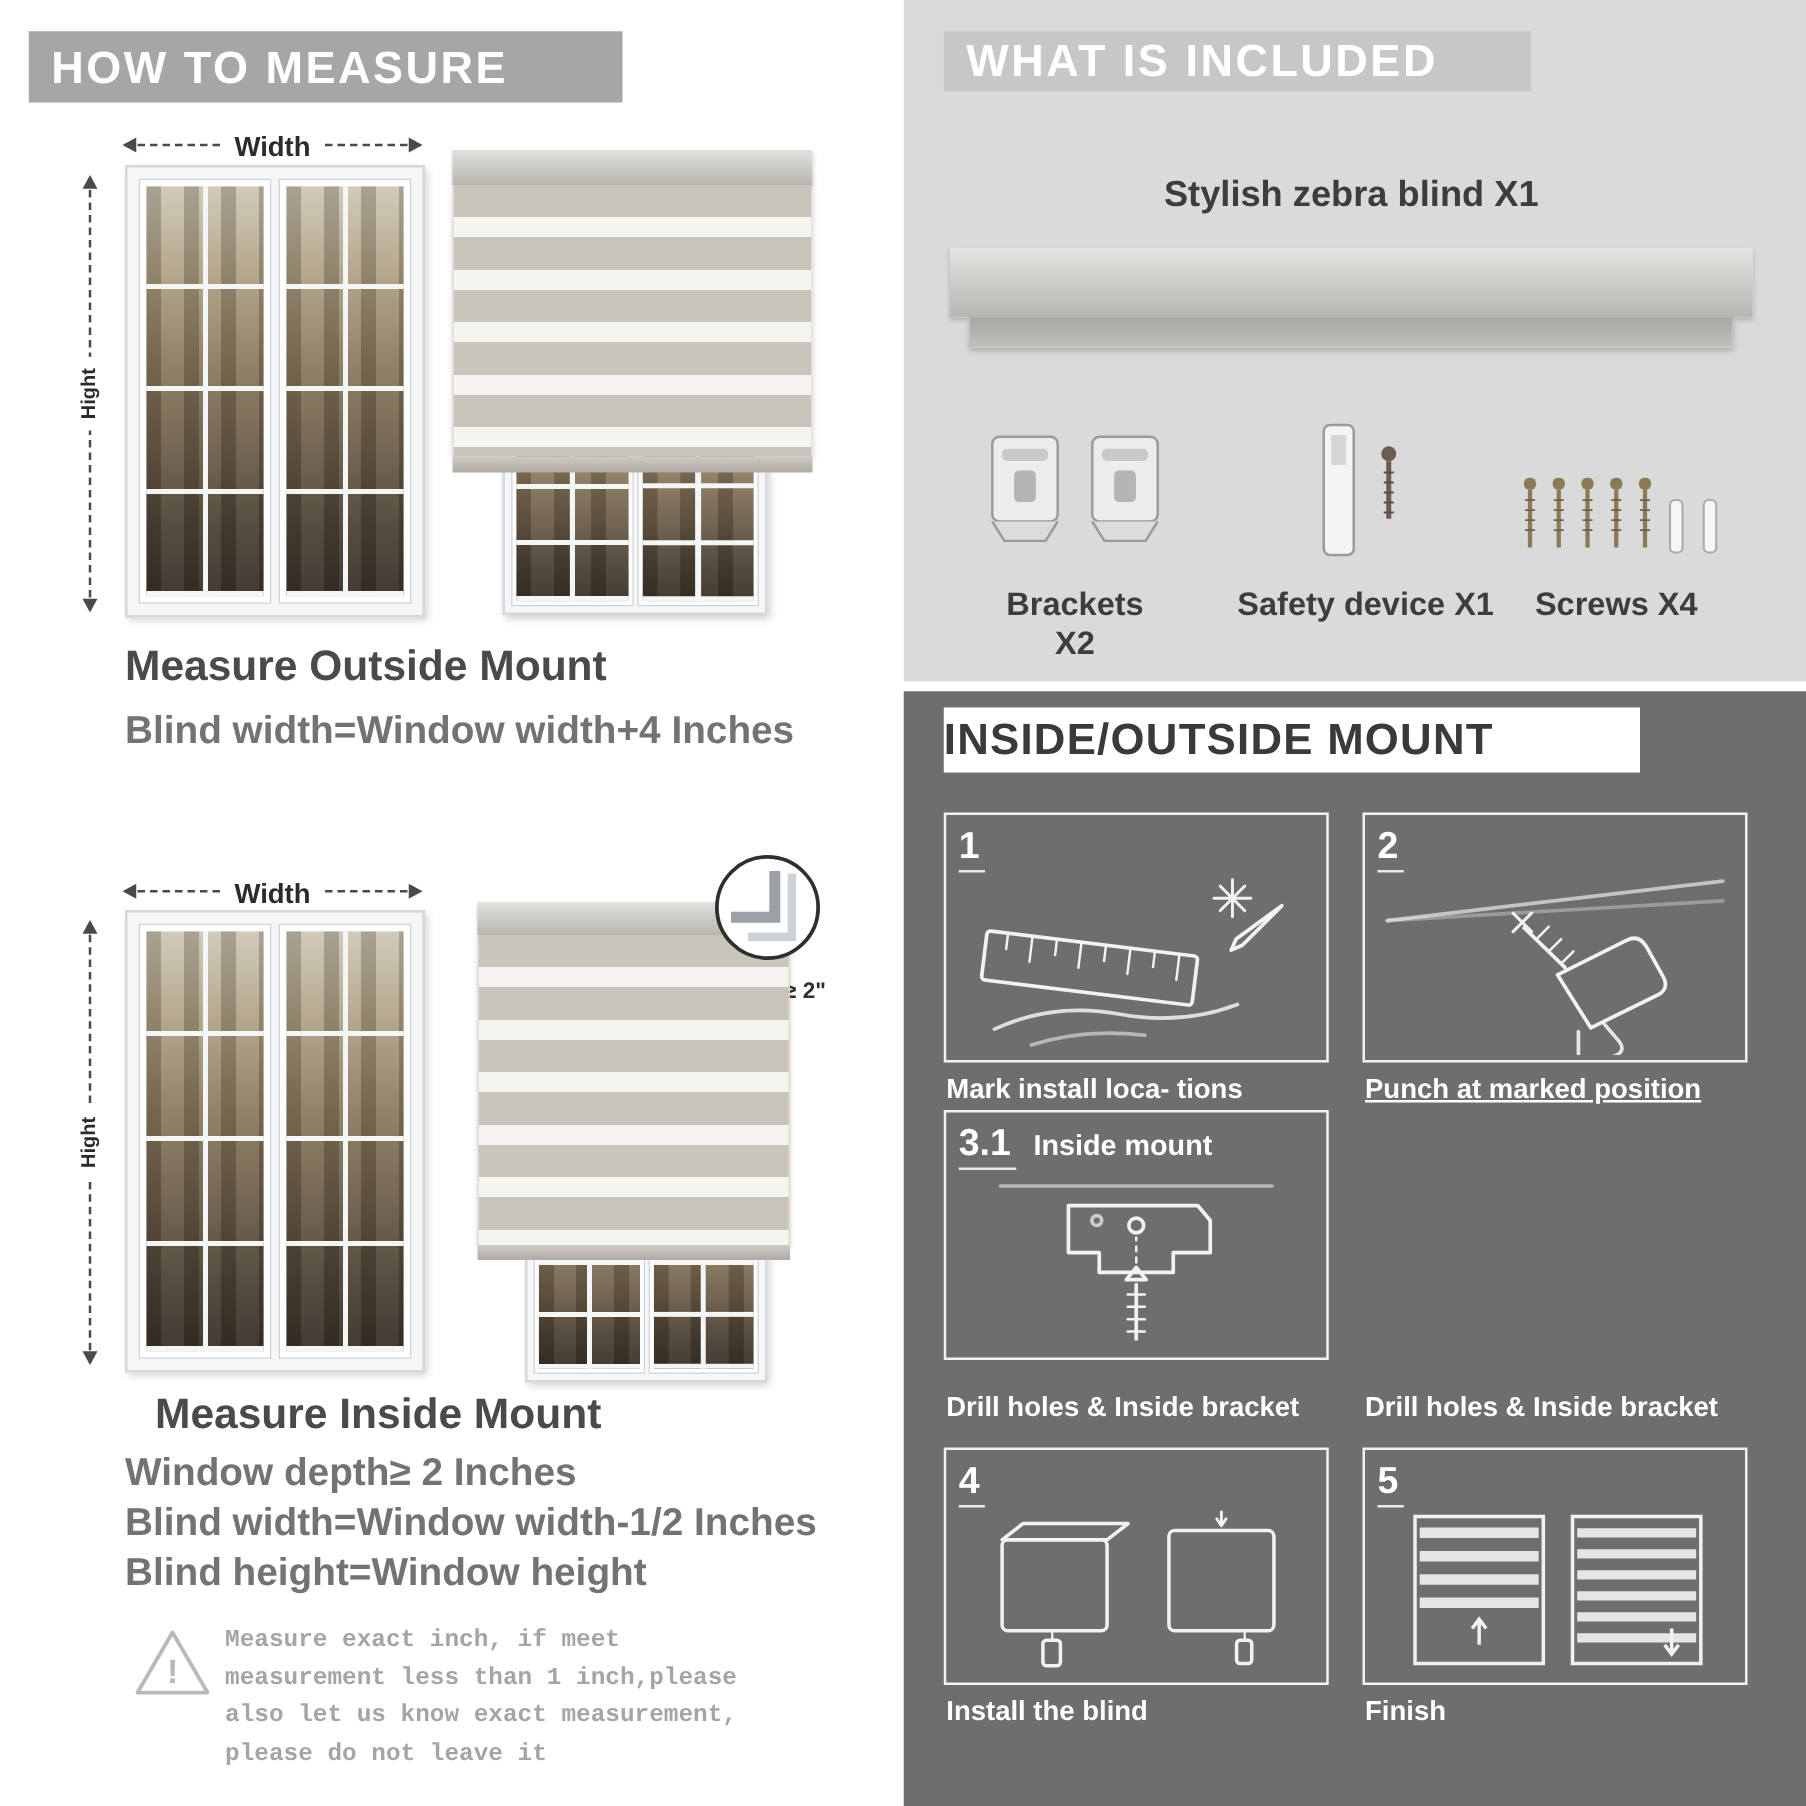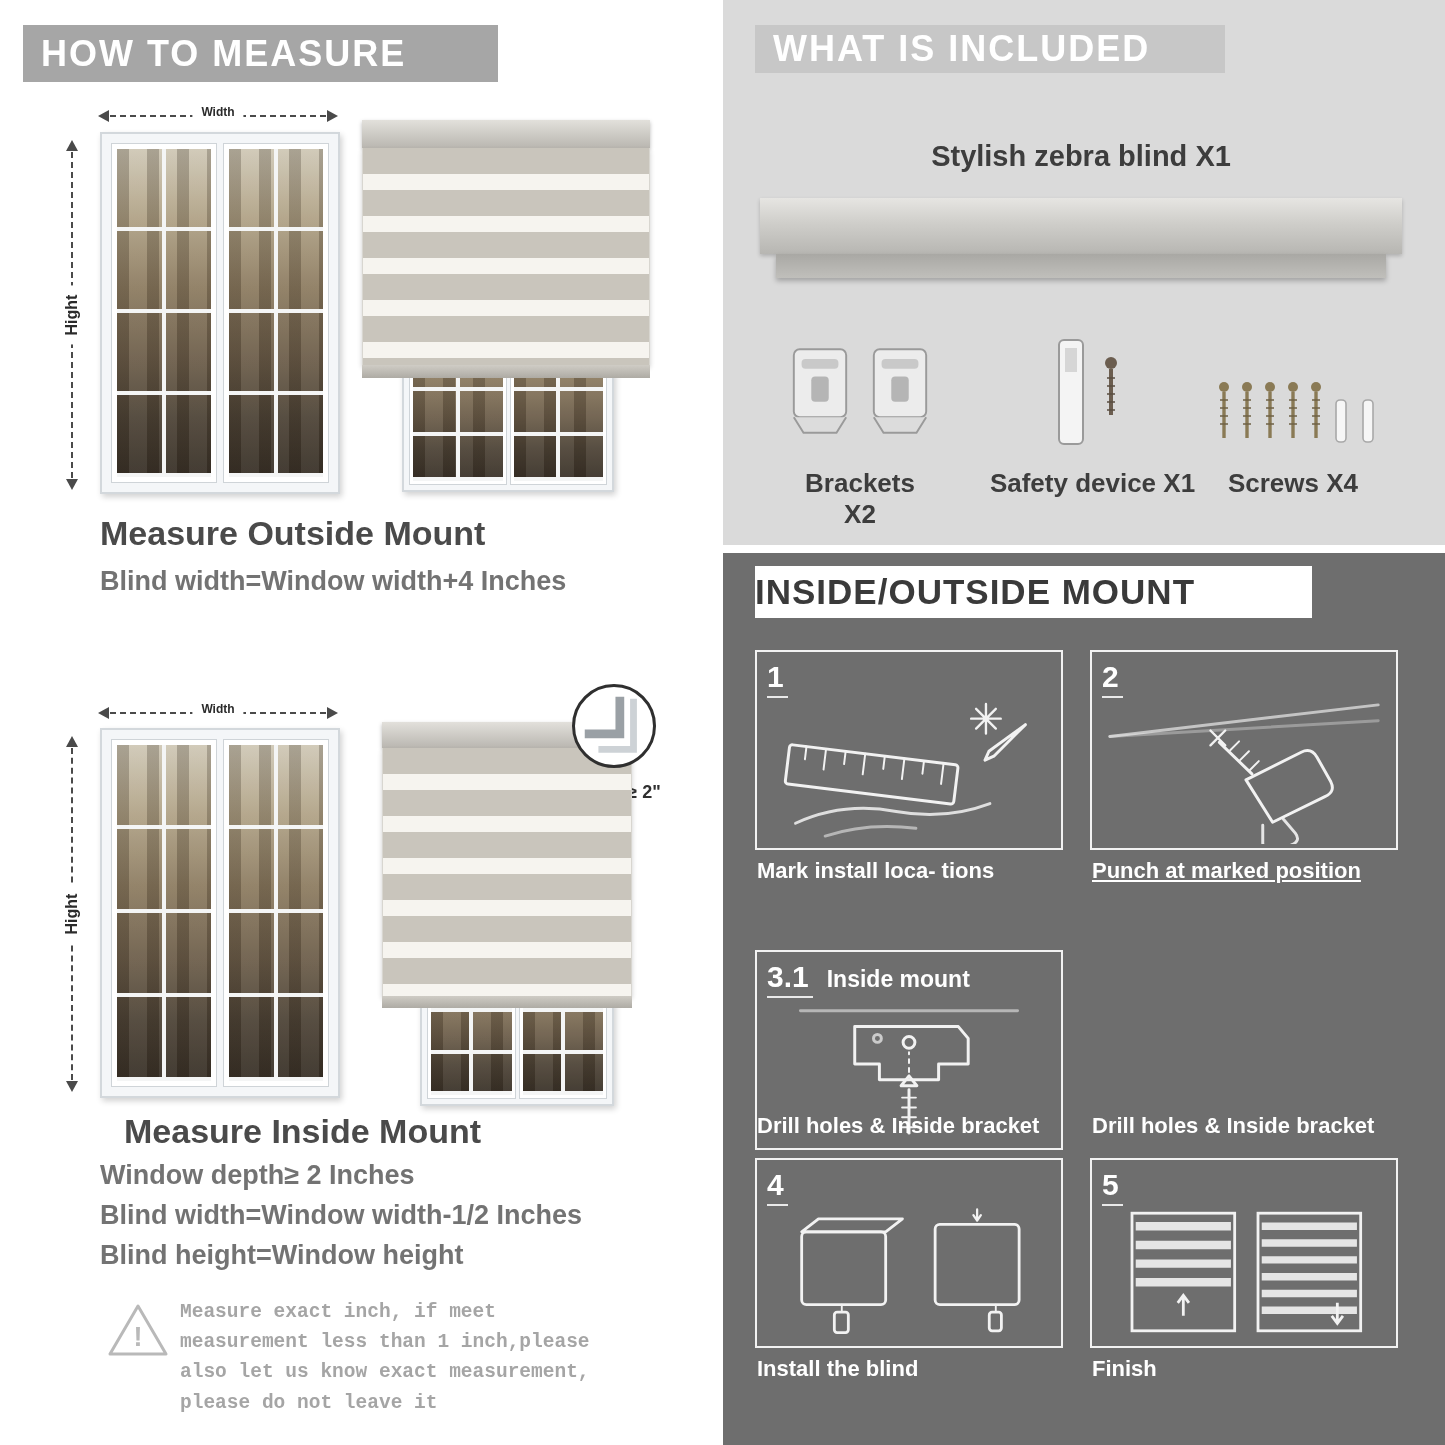--- a/index.html
+++ b/index.html
@@ -9,21 +9,21 @@
   }
   .abs{position:absolute;box-sizing:border-box;}
 
   
   .banner{color:#ffffff;font-weight:bold;letter-spacing:2px;display:flex;align-items:center;padding-left:18px;}
   .banner-left{left:23px;top:25px;width:475px;height:57px;background:#a6a6a6;font-size:36px;}
   .banner-included{left:755px;top:25px;width:470px;height:48px;background:#c7c7c7;font-size:36px;}
   .banner-mount{left:755px;top:566px;width:557px;height:52px;background:#ffffff;color:#3a3a3a;font-weight:bold;font-size:35px;display:flex;align-items:center;letter-spacing:1px;}
 
   .h-measure{font-size:34px;font-weight:bold;color:#4a4a4a;}
-  .formula{font-size:27px;font-weight:bold;color:#737373;}
+  .formula{font-size:31px;font-weight:bold;color:#737373;}
 
   
   .light-section{left:723px;top:0;width:722px;height:545px;background:#dadada;}
   .dark-section{left:723px;top:553px;width:722px;height:892px;background:#6e6e6e;}
 
   
   .window{background:#f4f6f8;border:2px solid #d3d8dc;box-shadow:2px 3px 6px rgba(0,0,0,.18);padding:10px;display:flex;gap:8px;}
   .window.small{padding:6px;gap:5px;}
   .sash{flex:1;border:5px solid #ffffff;outline:1px solid #cfd4d8;box-sizing:border-box;
     background-image:
@@ -38,21 +38,21 @@
   .blind{z-index:2;}
   .blind .rail{height:28px;background:linear-gradient(180deg,#e2e0db,#b9b6b0);box-shadow:0 2px 4px rgba(0,0,0,.28);}
   .blind .zbody{background:repeating-linear-gradient(180deg,#c9c5bc 0 26px,#f6f4ef 26px 42px);border-left:1px solid #d8d6d0;border-right:1px solid #d8d6d0;box-shadow:0 3px 5px rgba(0,0,0,.2);}
   .blind .bar{height:13px;background:linear-gradient(180deg,#cfccc5,#aeaba4);}
 
   
   .dimh{height:20px;}
   .dimh .line{position:absolute;top:9px;left:2px;right:2px;border-top:2px dashed #4a4a4a;}
   .dimh::before{content:"";position:absolute;left:0;top:4px;border:6px solid transparent;border-left:0;border-right:11px solid #4a4a4a;}
   .dimh::after{content:"";position:absolute;right:0;top:4px;border:6px solid transparent;border-right:0;border-left:11px solid #4a4a4a;}
-  .dimh .lbl{position:absolute;top:-1px;left:50%;transform:translateX(-50%);background:#ffffff;padding:0 9px;font-size:12px;font-weight:bold;color:#2b2b2b;}
+  .dimh .lbl{position:absolute;top:-1px;left:50%;transform:translateX(-50%);background:#ffffff;padding:0 9px;font-size:22px;font-weight:bold;color:#2b2b2b;}
   .dimv{width:20px;}
   .dimv .line{position:absolute;left:9px;top:2px;bottom:2px;border-left:2px dashed #4a4a4a;}
   .dimv::before{content:"";position:absolute;top:0;left:4px;border:6px solid transparent;border-top:0;border-bottom:11px solid #4a4a4a;}
   .dimv::after{content:"";position:absolute;bottom:0;left:4px;border:6px solid transparent;border-bottom:0;border-top:11px solid #4a4a4a;}
   .dimv .lbl{position:absolute;top:50%;left:10px;transform:translate(-50%,-50%) rotate(-90deg);background:#ffffff;padding:0 9px;font-size:16px;font-weight:bold;color:#2b2b2b;white-space:nowrap;}
 
   
   .depth-circle{width:84px;height:84px;border:3px solid #2f2f2f;border-radius:50%;background:#ffffff;z-index:3;display:flex;align-items:center;justify-content:center;overflow:hidden;}
   .depth-label{font-size:18px;font-weight:bold;color:#2f2f2f;text-align:center;}
 
@@ -259,21 +259,21 @@
         <path d="M136 56 l9 -9 M146 66 l9 -9 M156 76 l9 -9" stroke-width="2"></path>
         <path d="M152 86 l56 -28 q10 -5 16 5 l14 25 q5 10 -6 15 l-53 26 z"></path>
         <path d="M190 126 l12 14 q6 8 -4 12 l-18 6 q-10 3 -11 -8 l0 -18" opacity=".9"></path>
       </g>
     </svg>
   </div>
 
   <div class="abs caption" style="left:757px;top:858px;">Mark install loca- tions</div>
   <div class="abs caption" style="left:1092px;top:858px;text-decoration:underline;">Punch at  marked position</div>
 
-  <div class="abs panel" style="left:755px;top:950px;width:308px;height:200px;">
+  <div class="abs panel" style="left:755px;top:888px;width:308px;height:200px;">
     <div class="step-head">
       <span class="step-num">3.1</span>
       <span class="step-title">Inside mount</span>
     </div>
     <svg class="ill" viewBox="0 0 300 150">
       <g fill="none" stroke="#f2f2f2" stroke-width="3" stroke-linecap="round" stroke-linejoin="round">
         <path d="M40 16 H260" opacity=".55"></path>
         <path d="M95 32 h105 l10 12 v26 h-30 v16 h-60 v-16 h-25 z"></path>
         <circle cx="150" cy="48" r="6"></circle>
         <circle cx="118" cy="44" r="4" opacity=".7"></circle>

